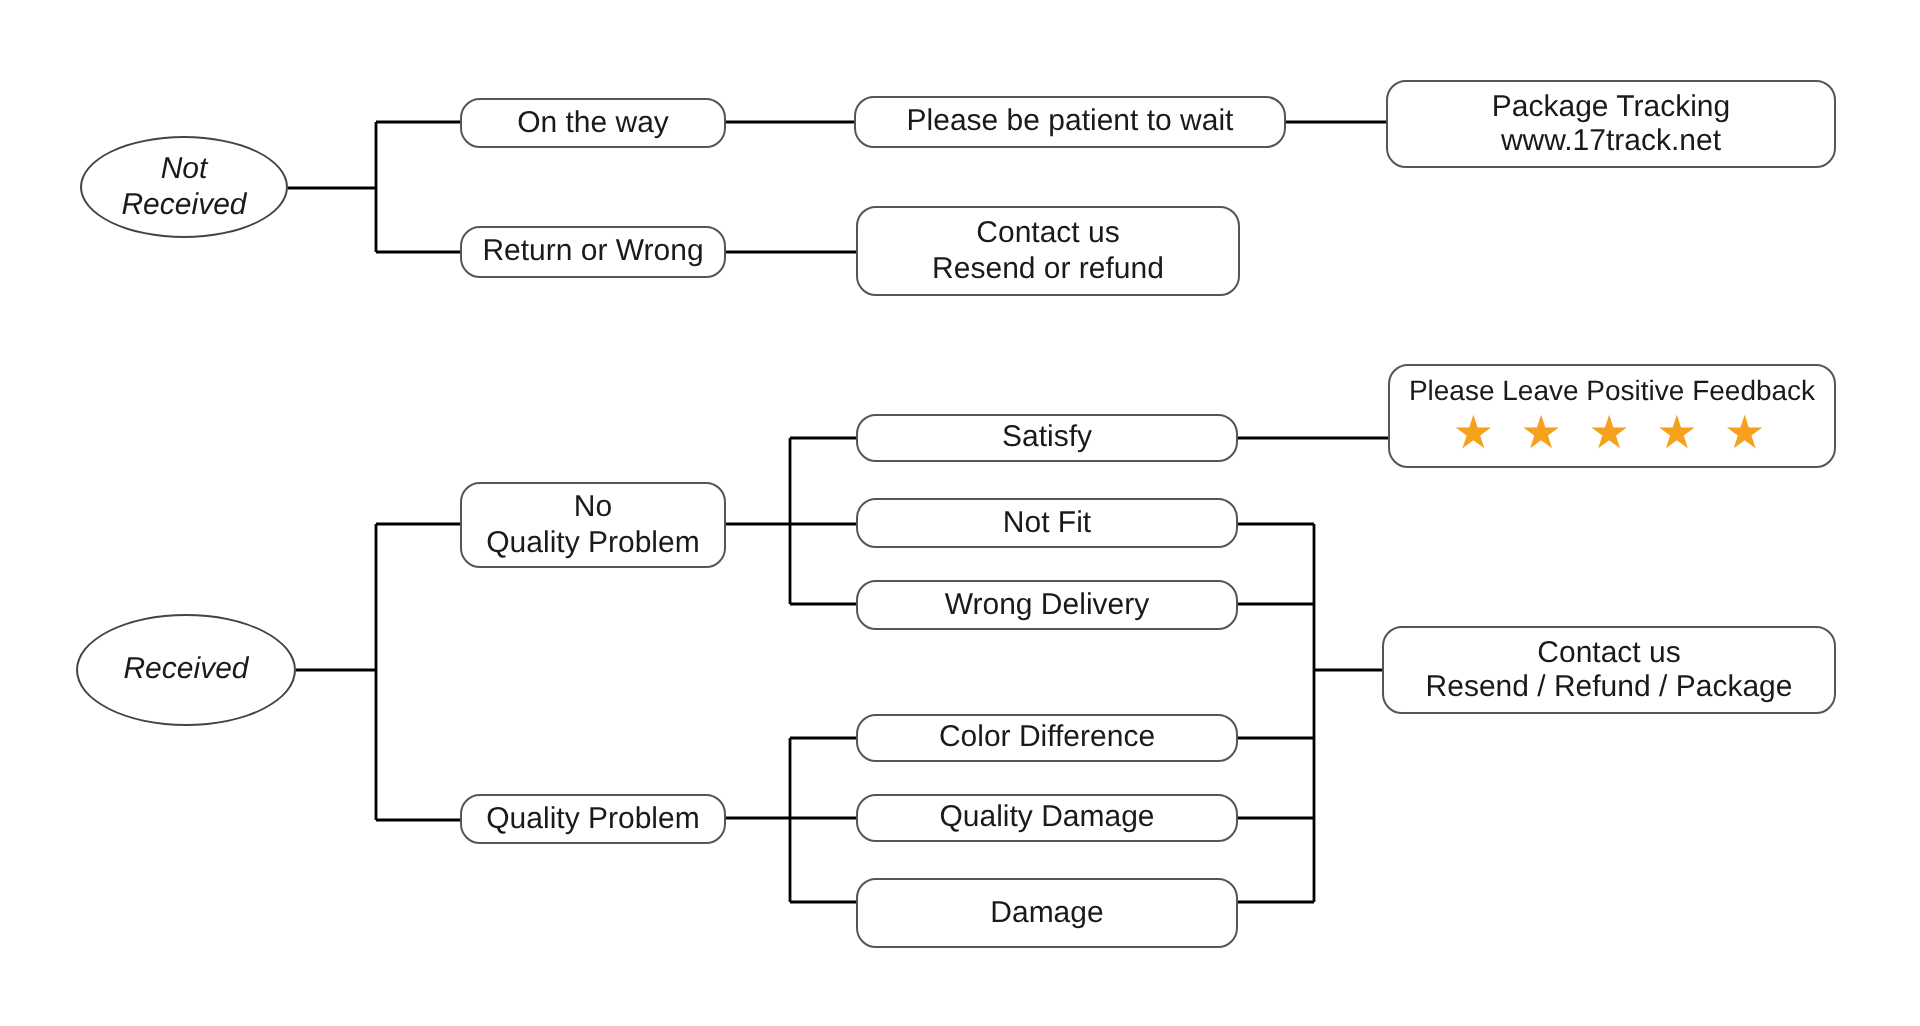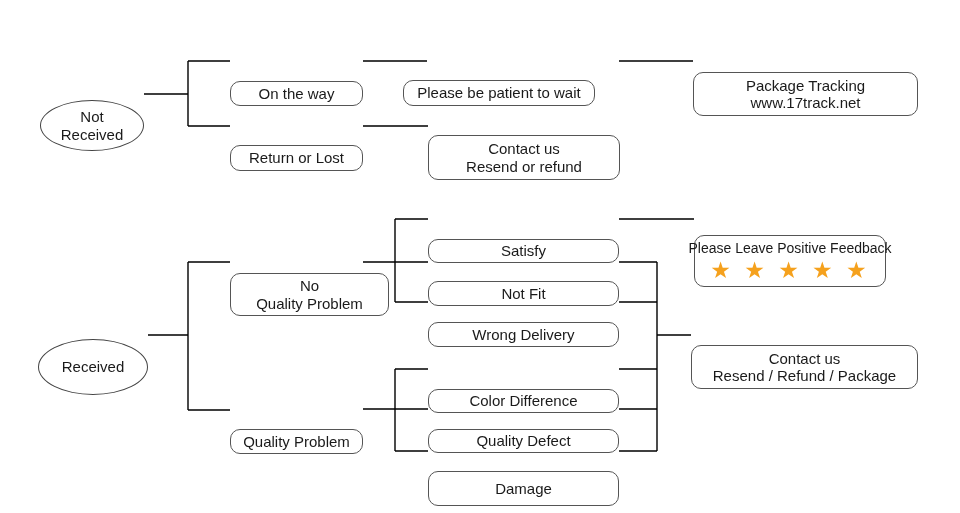--- a/index.html
+++ b/index.html
@@ -4,24 +4,24 @@
 <style>
   html,body{margin:0;padding:0;background:#fff;}
   .canvas{
     position:relative;width:960px;height:513px;background:#ffffff;overflow:hidden;
     font-family:"Liberation Sans","DejaVu Sans",sans-serif;color:#1a1a1a;
   }
   .connectors{position:absolute;left:0;top:0;}
   .node{
     position:absolute;display:flex;align-items:center;justify-content:center;
     background:#ffffff;border:1.3px solid #555;box-sizing:border-box;
-    font-size:15px;line-height:1.15;text-align:center;white-space:nowrap;margin-top:32px;
+    font-size:15px;line-height:1.15;text-align:center;white-space:nowrap;
   }
   .box{border-radius:10px;}
-  .ellipse{border-radius:50%;border-color:#444;}
+  .ellipse{border-radius:50%;border-color:#444;font-style:italic;}
   .two-line{flex-direction:column;justify-content:center;}
   .two-line span{display:block;text-align:center;}
   .fb-title{font-size:14px;letter-spacing:0px;}
   .stars{
     font-family:"DejaVu Sans",sans-serif;font-size:23px;line-height:1;
     color:#f5a11d;margin-top:2px;letter-spacing:3px;
   }
 </style>
 </head>
 <body>
@@ -42,42 +42,42 @@
   <div class="node ellipse two-line" style="left:40px;top:68px;width:104px;height:51px">
     <span>Not</span>
     <span>Received</span>
   </div>
 
   <div class="node box" style="left:230px;top:49px;width:133px;height:25px">
     <span>On the way</span>
   </div>
 
   <div class="node box" style="left:230px;top:113px;width:133px;height:26px">
-    <span>Return or Lost</span>
+    <span>Return or Wrong</span>
   </div>
 
-  <div class="node box" style="left:403px;top:48px;width:192px;height:26px">
+  <div class="node box" style="left:427px;top:48px;width:216px;height:26px">
     <span>Please be patient to wait</span>
   </div>
 
   <div class="node box two-line" style="left:693px;top:40px;width:225px;height:44px">
     <span>Package Tracking</span>
     <span>www.17track.net</span>
   </div>
 
   <div class="node box two-line" style="left:428px;top:103px;width:192px;height:45px">
     <span>Contact us</span>
     <span>Resend or refund</span>
   </div>
 
   <div class="node ellipse" style="left:38px;top:307px;width:110px;height:56px">
     <span>Received</span>
   </div>
 
-  <div class="node box two-line" style="left:230px;top:241px;width:159px;height:43px">
+  <div class="node box two-line" style="left:230px;top:241px;width:133px;height:43px">
     <span>No</span>
     <span>Quality Problem</span>
   </div>
 
   <div class="node box" style="left:230px;top:397px;width:133px;height:25px">
     <span>Quality Problem</span>
   </div>
 
   <div class="node box" style="left:428px;top:249px;width:191px;height:25px">
     <span>Not Fit</span>
@@ -89,28 +89,28 @@
 
   <div class="node box" style="left:428px;top:290px;width:191px;height:25px">
     <span>Wrong Delivery</span>
   </div>
 
   <div class="node box" style="left:428px;top:357px;width:191px;height:24px">
     <span>Color Difference</span>
   </div>
 
   <div class="node box" style="left:428px;top:397px;width:191px;height:24px">
-    <span>Quality Defect</span>
+    <span>Quality Damage</span>
   </div>
 
   <div class="node box" style="left:428px;top:439px;width:191px;height:35px">
     <span>Damage</span>
   </div>
 
-  <div class="node box two-line" style="left:694px;top:203px;width:192px;height:52px">
+  <div class="node box two-line" style="left:694px;top:182px;width:224px;height:52px">
     <span class="fb-title">Please Leave Positive Feedback</span>
     <span class="stars">★ ★ ★ ★ ★</span>
   </div>
 
   <div class="node box two-line" style="left:691px;top:313px;width:227px;height:44px">
     <span>Contact us</span>
     <span>Resend / Refund / Package</span>
   </div>
 
 </div>

